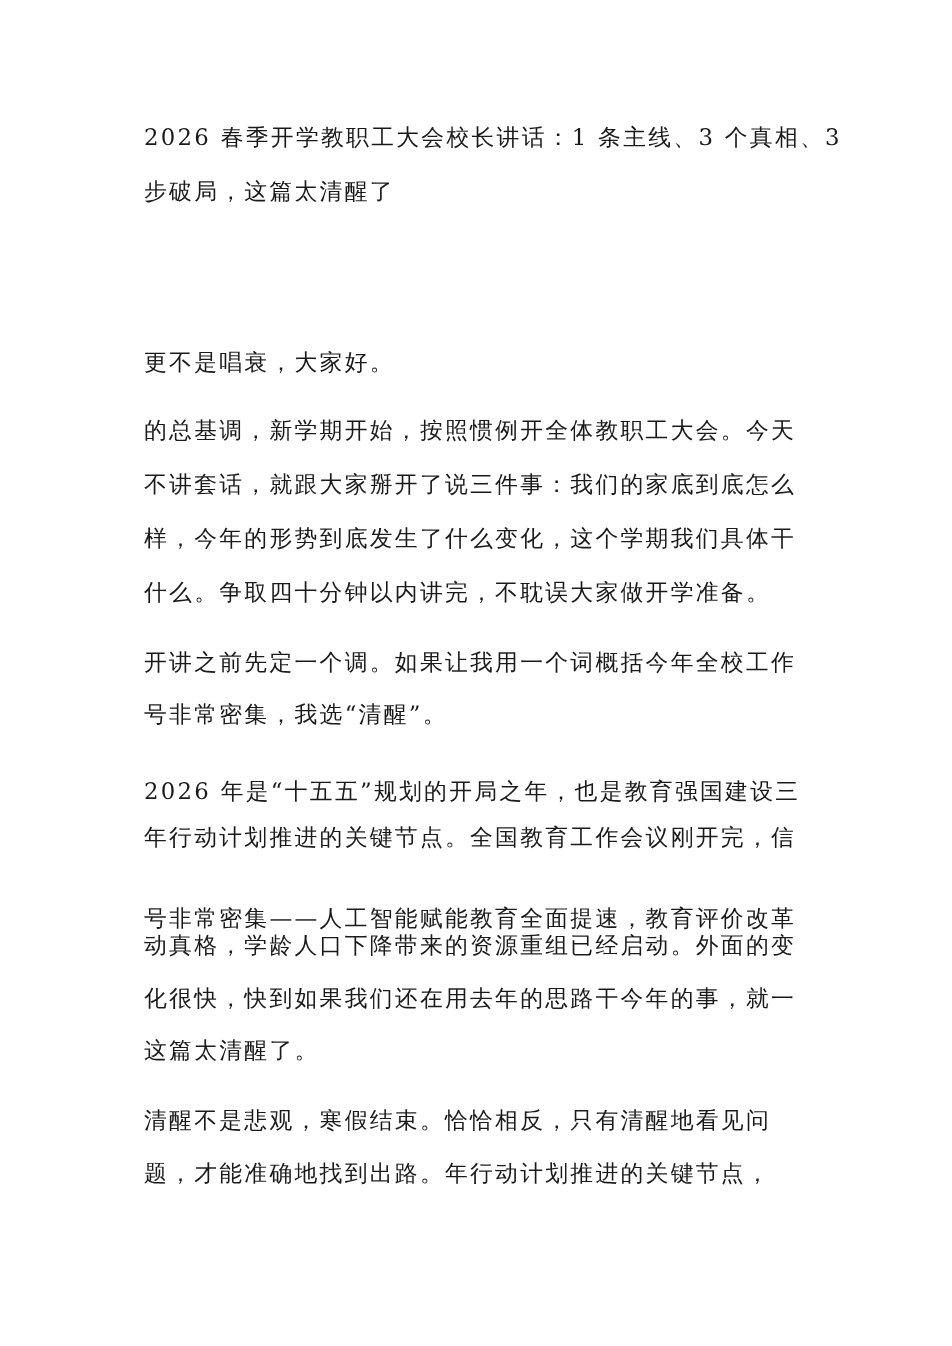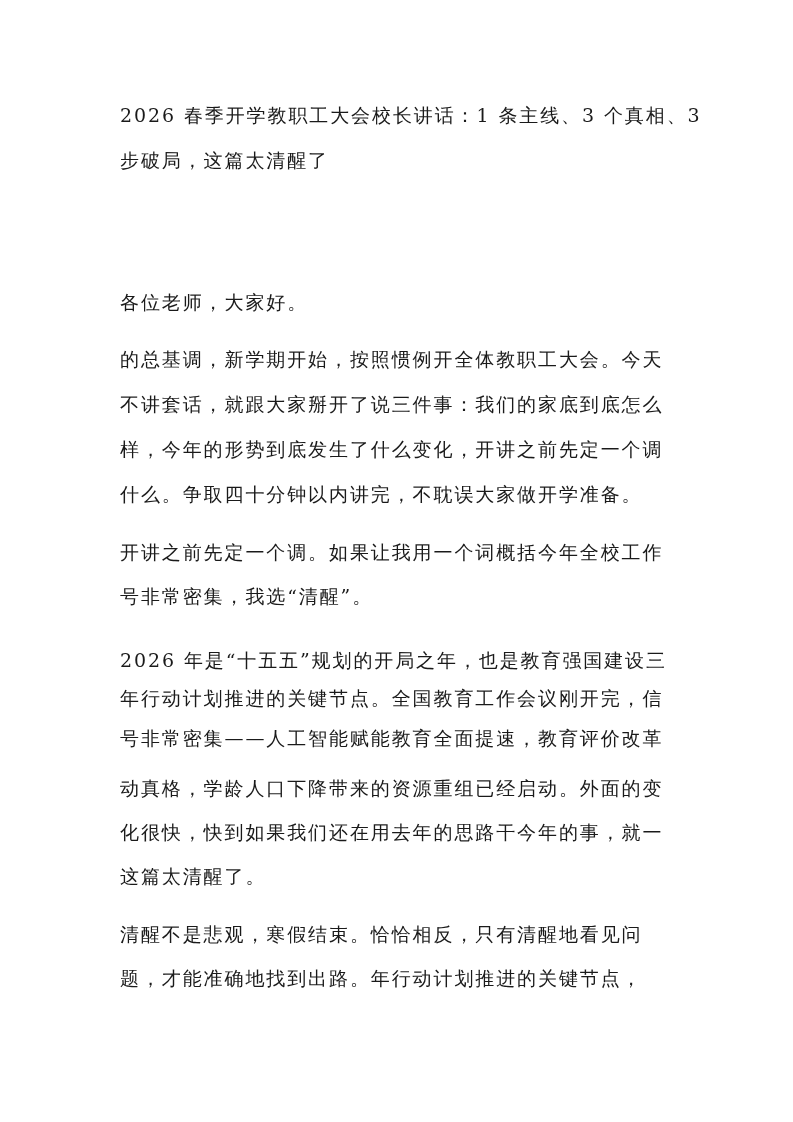--- a/index.html
+++ b/index.html
@@ -9,32 +9,32 @@
   .line { position: absolute; left: 0; white-space: nowrap; font-size: 19px;
           letter-spacing: 1.9px; height: 28px; line-height: 28px; }
 </style>
 </head>
 <body>
 
 <div class="page">
   <div class="line" style="top:101px">2026 春季开学教职工大会校长讲话：1 条主线、3 个真相、3</div>
   <div class="line" style="top:146px">步破局，这篇太清醒了</div>
 
-  <div class="line" style="top:288px">各位老师，大家好。</div>
+  <div class="line" style="top:288px">更不是唱衰，大家好。</div>
 
   <div class="line" style="top:345px">的总基调，新学期开始，按照惯例开全体教职工大会。今天</div>
   <div class="line" style="top:390px">不讲套话，就跟大家掰开了说三件事：我们的家底到底怎么</div>
-  <div class="line" style="top:435px">样，今年的形势到底发生了什么变化，开讲之前先定一个调</div>
+  <div class="line" style="top:435px">样，今年的形势到底发生了什么变化，这个学期我们具体干</div>
   <div class="line" style="top:480px">什么。争取四十分钟以内讲完，不耽误大家做开学准备。</div>
 
   <div class="line" style="top:538px">开讲之前先定一个调。如果让我用一个词概括今年全校工作</div>
   <div class="line" style="top:582px">号非常密集，我选“清醒”。</div>
 
   <div class="line" style="top:646px">2026 年是“十五五”规划的开局之年，也是教育强国建设三</div>
   <div class="line" style="top:684px">年行动计划推进的关键节点。全国教育工作会议刚开完，信</div>
-  <div class="line" style="top:724px">号非常密集——人工智能赋能教育全面提速，教育评价改革</div>
+  <div class="line" style="top:752px">号非常密集——人工智能赋能教育全面提速，教育评价改革</div>
   <div class="line" style="top:774px">动真格，学龄人口下降带来的资源重组已经启动。外面的变</div>
   <div class="line" style="top:818px">化很快，快到如果我们还在用去年的思路干今年的事，就一</div>
   <div class="line" style="top:862px">这篇太清醒了。</div>
 
   <div class="line" style="top:920px">清醒不是悲观，寒假结束。恰恰相反，只有清醒地看见问</div>
   <div class="line" style="top:964px">题，才能准确地找到出路。年行动计划推进的关键节点，</div>
 </div>
 
 </body></html>

